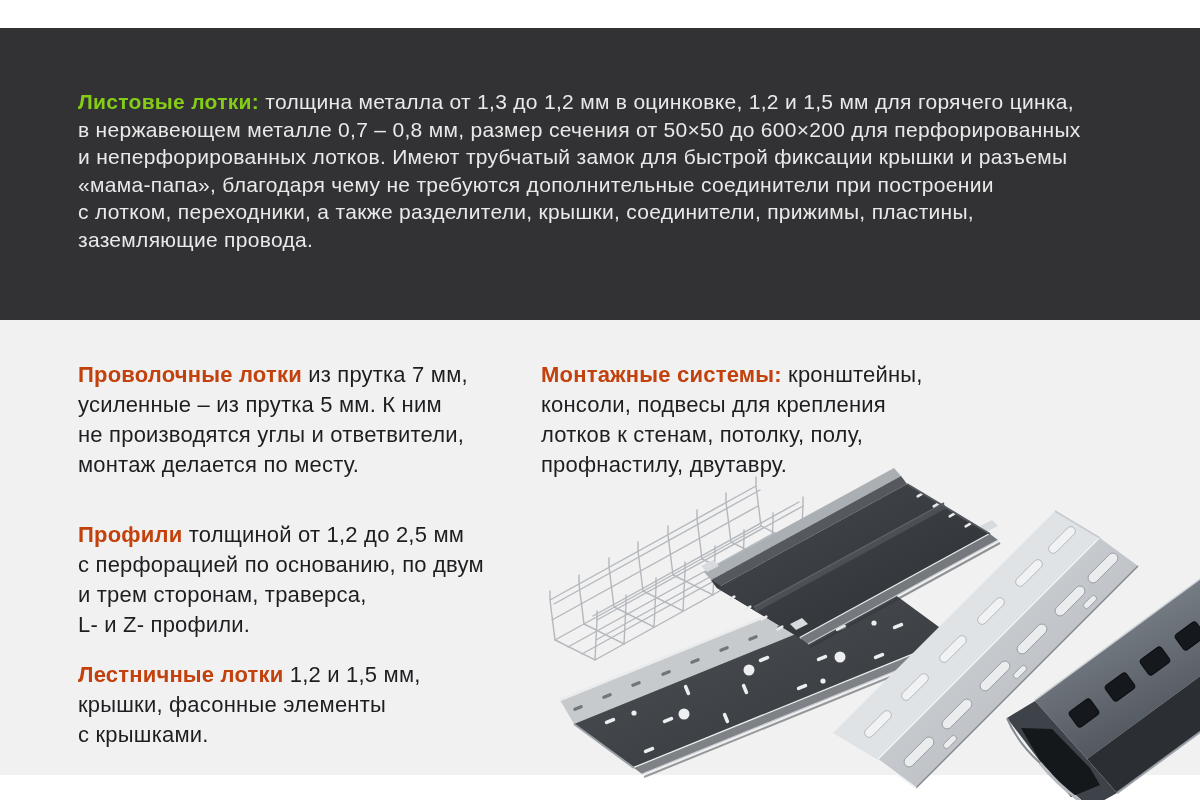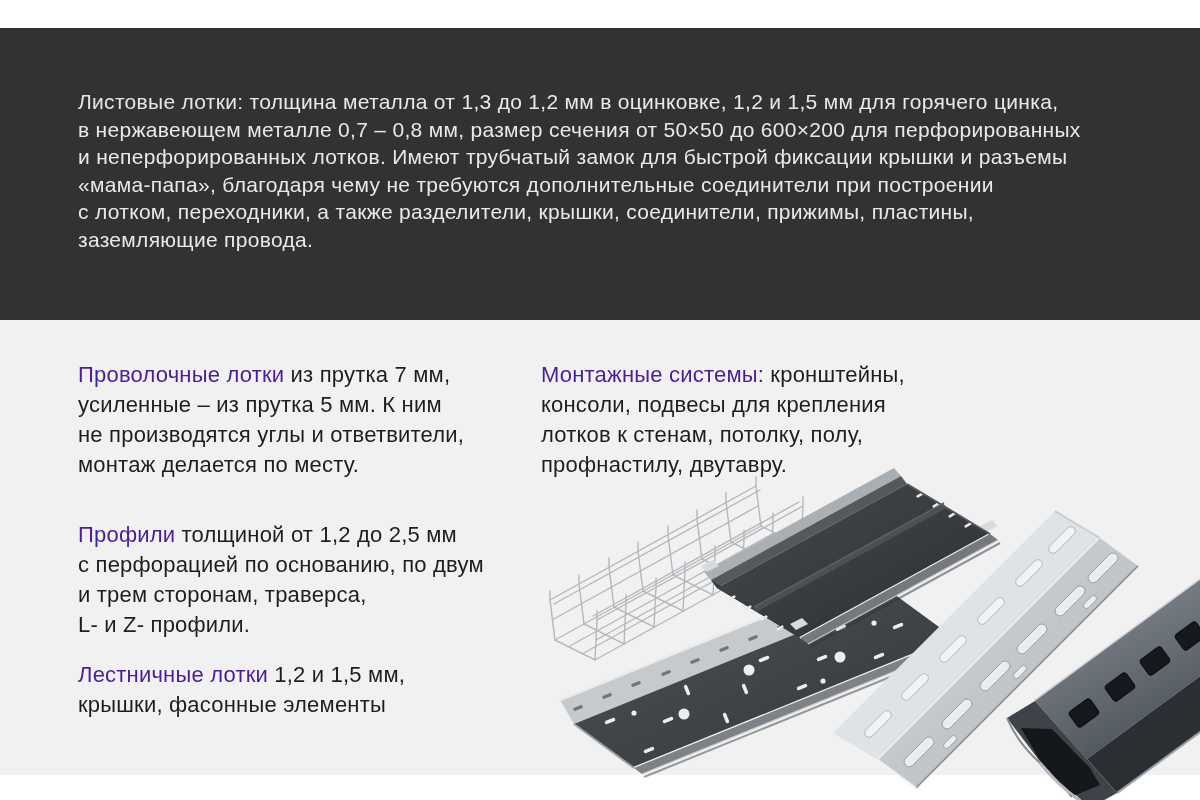--- a/index.html
+++ b/index.html
@@ -11,31 +11,31 @@
   }
   .hero{
     position:absolute;left:0;top:28px;width:1200px;height:292px;
     background:#323234;
   }
   .hero-text{
     position:absolute;left:78px;top:60px;
     font-size:21px;line-height:27.5px;letter-spacing:0.3px;
     color:#e9e9ea;white-space:nowrap;
   }
-  .hero-text b{color:#e5e5e5;font-weight:400;margin-top:19px;}
+  .hero-text b{color:#84cc16;font-weight:700;margin-top:19px;}
   .section{
     position:absolute;left:0;top:320px;width:1200px;height:455px;
     background:#f1f1f2;
   }
   .feat{
     position:absolute;
     font-size:22px;line-height:30px;letter-spacing:0.2px;
     color:#1d1e20;white-space:nowrap;
   }
-  .feat b{font-weight:400;color:#4c1d95;}
+  .feat b{font-weight:700;color:#c2410c;}
   .feat-wire{left:78px;top:40px;}
   .feat-mounting{left:541px;top:40px;}
   .feat-profiles{left:78px;top:200px;}
   .feat-ladder{left:78px;top:340px;}
   .illustration{
     position:absolute;left:530px;top:468px;width:670px;height:332px;
   }
 </style>
 </head>
 <body>
@@ -70,20 +70,21 @@
   <div class="feat feat-profiles">
     <div><b>Профили</b><span> толщиной от 1,2 до 2,5 мм</span></div>
     <div>с перфорацией по основанию, по двум</div>
     <div>и трем сторонам, траверса,</div>
     <div>L- и Z- профили.</div>
   </div>
 
   <div class="feat feat-ladder">
     <div><b>Лестничные лотки</b><span> 1,2 и 1,5 мм,</span></div>
     <div>крышки, фасонные элементы</div>
+    <div>с крышками.</div>
   </div>
 </div>
 
 <svg class="illustration" viewBox="0 0 670 332" xmlns="http://www.w3.org/2000/svg">
   <defs>
     <linearGradient id="gSolid" x1="0" y1="0" x2="1" y2="1">
       <stop offset="0" stop-color="#46494e"></stop>
         <stop offset="1" stop-color="#2b2e32"></stop>
     </linearGradient>
     <linearGradient id="gPerf" x1="0" y1="0" x2="1" y2="1">

